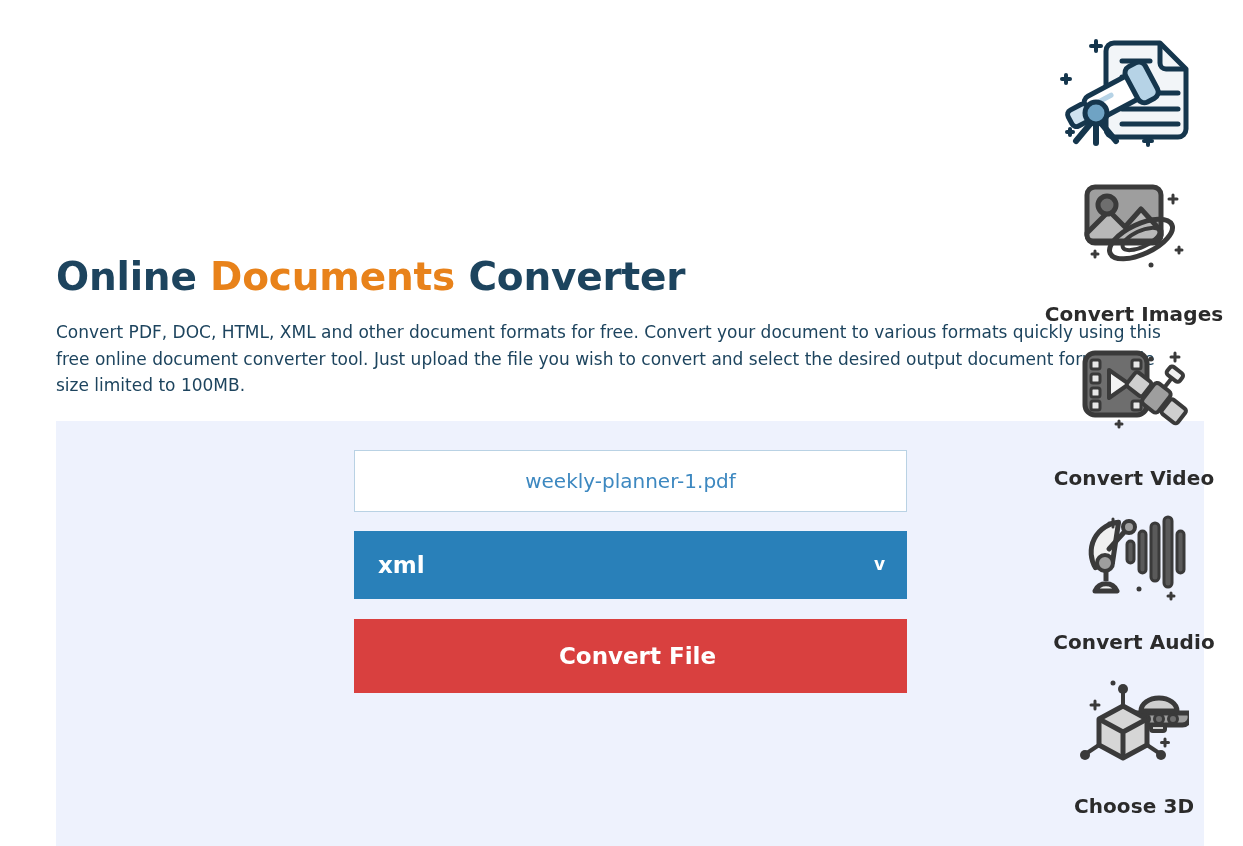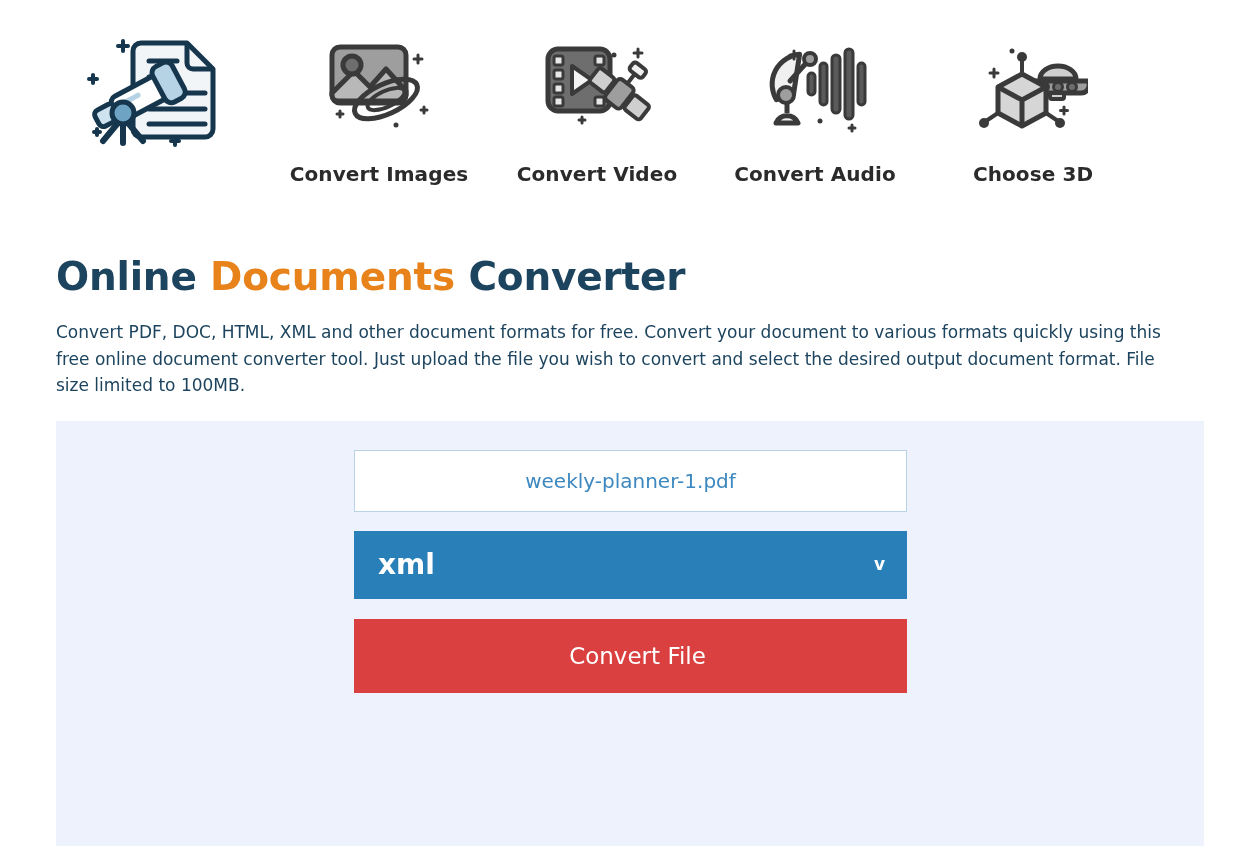--- a/index.html
+++ b/index.html
@@ -16,23 +16,24 @@
   }
 
   
   .header {
     position: relative;
     height: 232px;
     box-sizing: border-box;
   }
   .cat-strip {
     display: flex;
-    align-items: flex-start;
+    align-items: flex-end;
     padding-left: 56px;
     padding-top: 22px;
+    flex-direction: column;
   }
   .cat {
     display: flex;
     flex-direction: column;
     align-items: center;
     text-decoration: none;
   }
   .cat-hero { width: 214px; }
   .cat-other { width: 218px; }
   .cat-icon {
@@ -130,41 +131,41 @@
     background: #2980b9;
     display: flex;
     align-items: center;
     padding: 0 22px 0 24px;
     box-sizing: border-box;
     cursor: pointer;
     position: relative;
   }
   .format-value {
     color: #ffffff;
-    font-size: 28px;
+    font-size: 23px;
     font-weight: bold;
     flex: 1;
   }
   .caret {
     color: #ffffff;
     font-size: 17px;
     font-weight: bold;
     line-height: 1;
   }
 
   .convert-btn {
     margin-top: 20px;
     width: 100%;
     height: 74px;
     background: #d9403f;
     color: #ffffff;
     border: none;
     font-family: "DejaVu Sans", sans-serif;
     font-size: 23px;
-    font-weight: normal;
+    font-weight: bold;
     cursor: pointer;
     display: block;
     padding-left: 20px;
   }
 </style>
 </head>
 <body>
 
 <div class="header">
   <div class="cat-strip">

